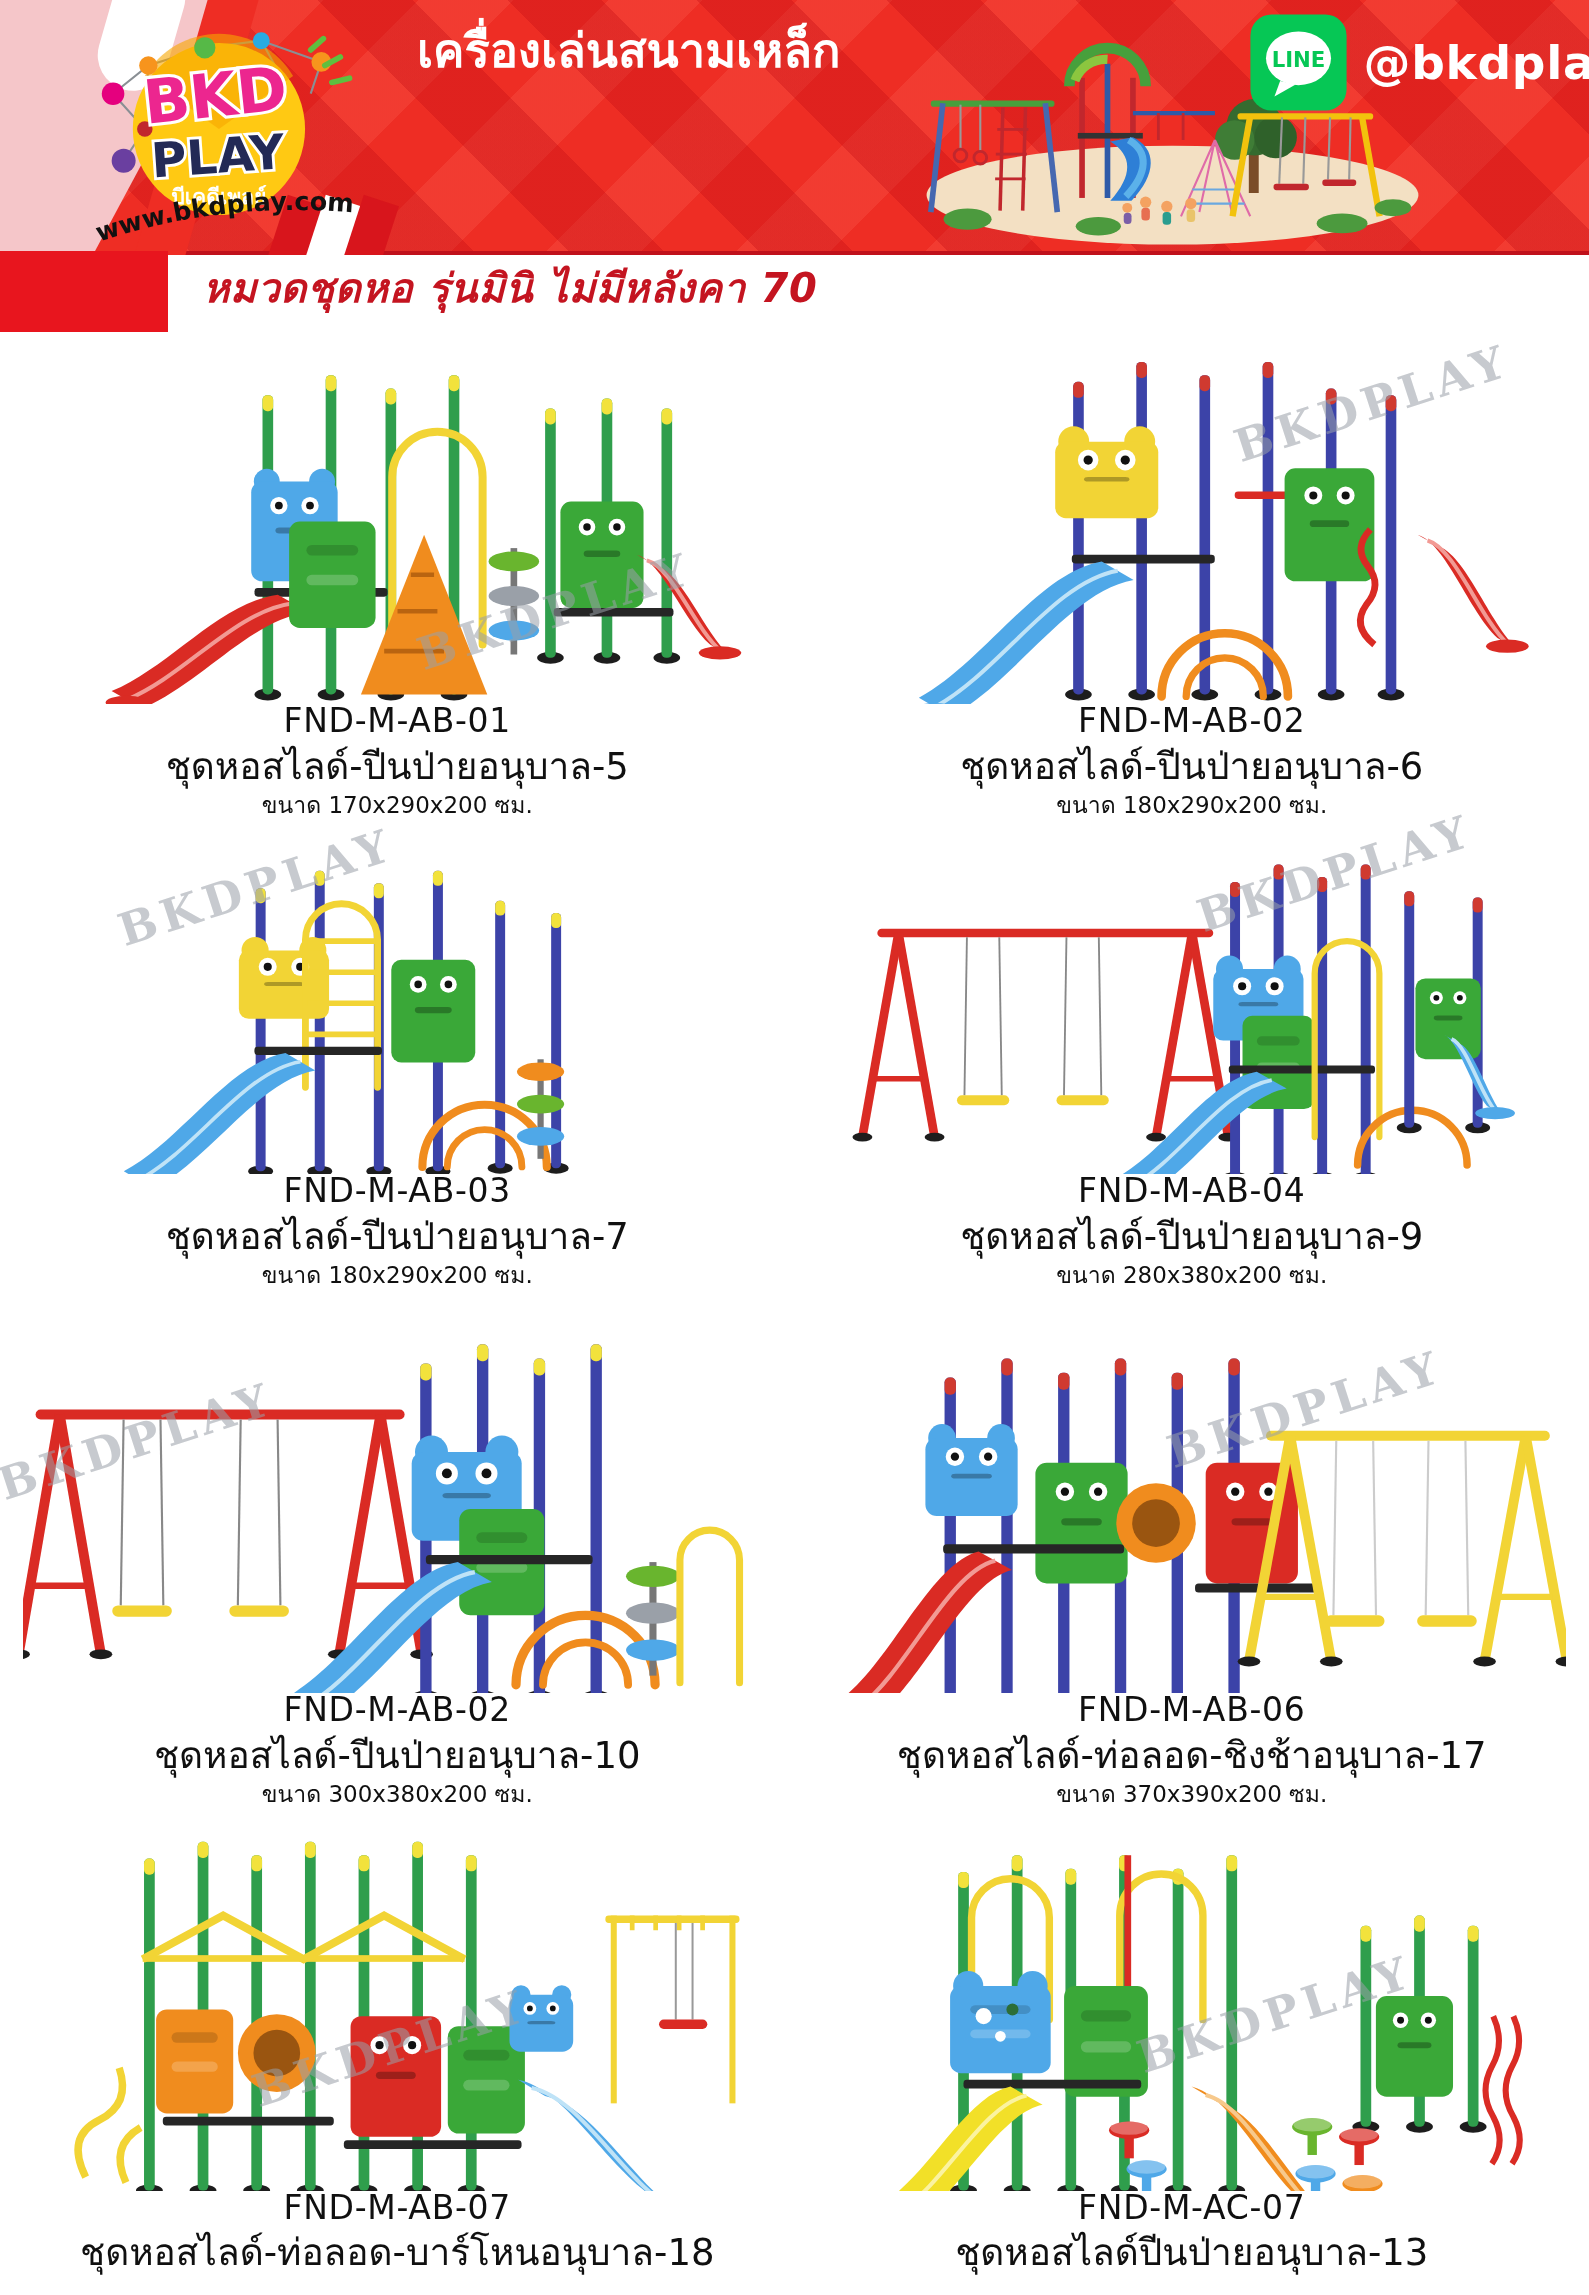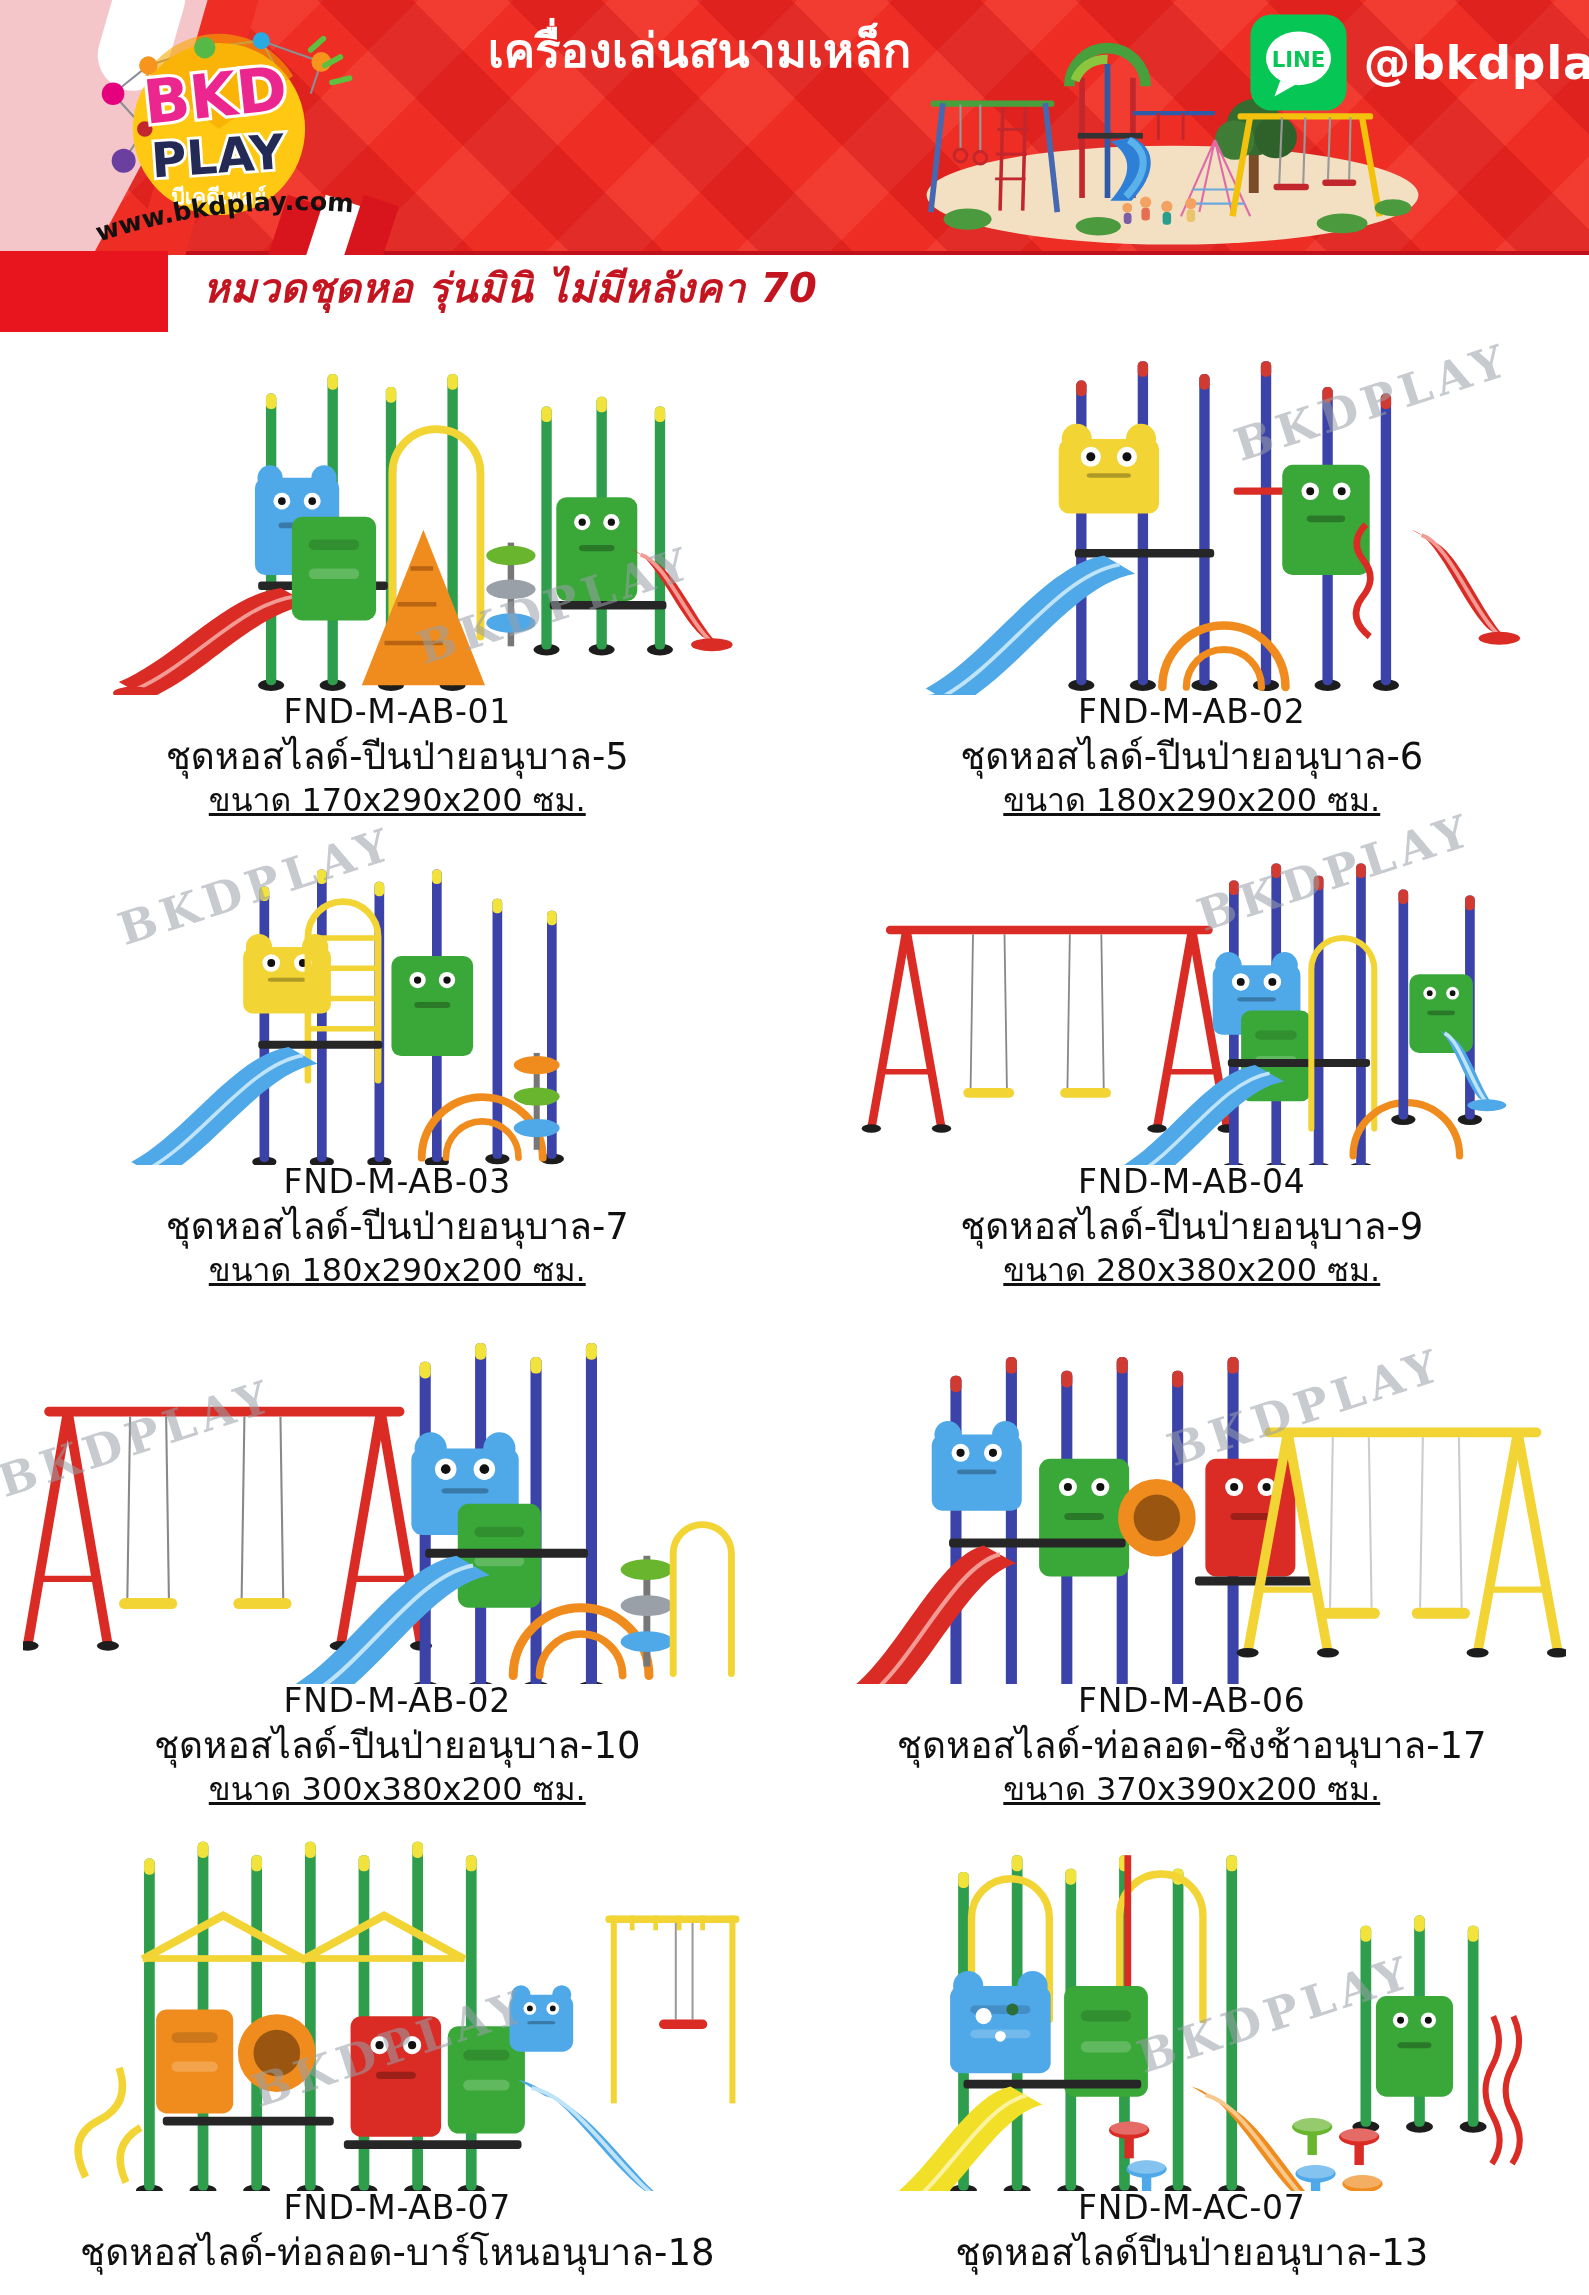--- a/index.html
+++ b/index.html
@@ -19,21 +19,21 @@
     transform:rotate(16deg);}
   .white-pill{position:absolute;left:106px;top:-39px;width:71px;height:131px;border-radius:39px;
     background:#fff;transform:rotate(16deg);}
   .foot-stripe{position:absolute;top:199px;width:37px;height:64px;transform:rotate(18deg);}
   .fs1{left:277px;background:#d8151c;}
   .fs2{left:315px;background:#fff;}
   .fs3{left:353px;background:#d8151c;}
 
   .logo-svg{position:absolute;left:28px;top:8.5px;width:396px;height:240px;}
 
-  .header-title{position:absolute;left:417px;top:25px;width:565px;text-align:center;color:#fff;}
+  .header-title{position:absolute;left:417px;top:25px;width:565px;color:#fff;}
   .header-title .t1{font-size:47px;font-weight:bold;line-height:1.1;}
   .header-title .t2{font-size:42px;font-weight:bold;margin-top:39px;}
 
   .playground-illustration{position:absolute;left:918px;top:34px;width:509px;height:212px;}
 
   .line-badge{position:absolute;left:1249px;top:12.7px;display:flex;align-items:center;}
   .line-icon{width:99px;height:99px;}
   .line-account{color:#fff;font-size:47px;font-weight:bold;margin-left:15.5px;letter-spacing:0.7px;}
 
   
@@ -47,21 +47,21 @@
   .row{display:flex;}
   .r1{height:494px;} .r2{height:470px;} .r3{height:519px;} .r4{height:480px;}
   .tile{width:795px;display:flex;flex-direction:column;align-items:center;position:relative;}
   .tile-art{position:relative;width:749px;flex:1 1 auto;margin:0 auto;min-height:0;}
   svg.art{position:absolute;left:0;top:0;width:100%;height:100%;}
   .wm{position:absolute;font-family:"DejaVu Serif",serif;font-weight:bold;font-size:45px;
       color:#9aa0a8;opacity:.55;transform:rotate(-18deg);letter-spacing:5.7px;white-space:nowrap;
       pointer-events:none;}
   .code{font-size:33px;font-weight:normal;color:#101010;letter-spacing:0.7px;line-height:1.05;}
   .desc{font-size:37px;color:#101010;margin-top:8.5px;line-height:1.05;}
-  .size{font-size:32px;color:#101010;margin-top:7px;margin-bottom:8.5px;line-height:1.05;min-height:7px;text-decoration:underline;}
+  .size{font-size:23px;color:#101010;margin-top:7px;margin-bottom:8.5px;line-height:1.05;min-height:7px;}
 </style>
 </head>
 <body>
 
 <div class="page">
 
   <header class="header">
     <div class="pink-band"></div>
     <div class="white-pill"></div>
     <div class="pink-stripe"></div>

